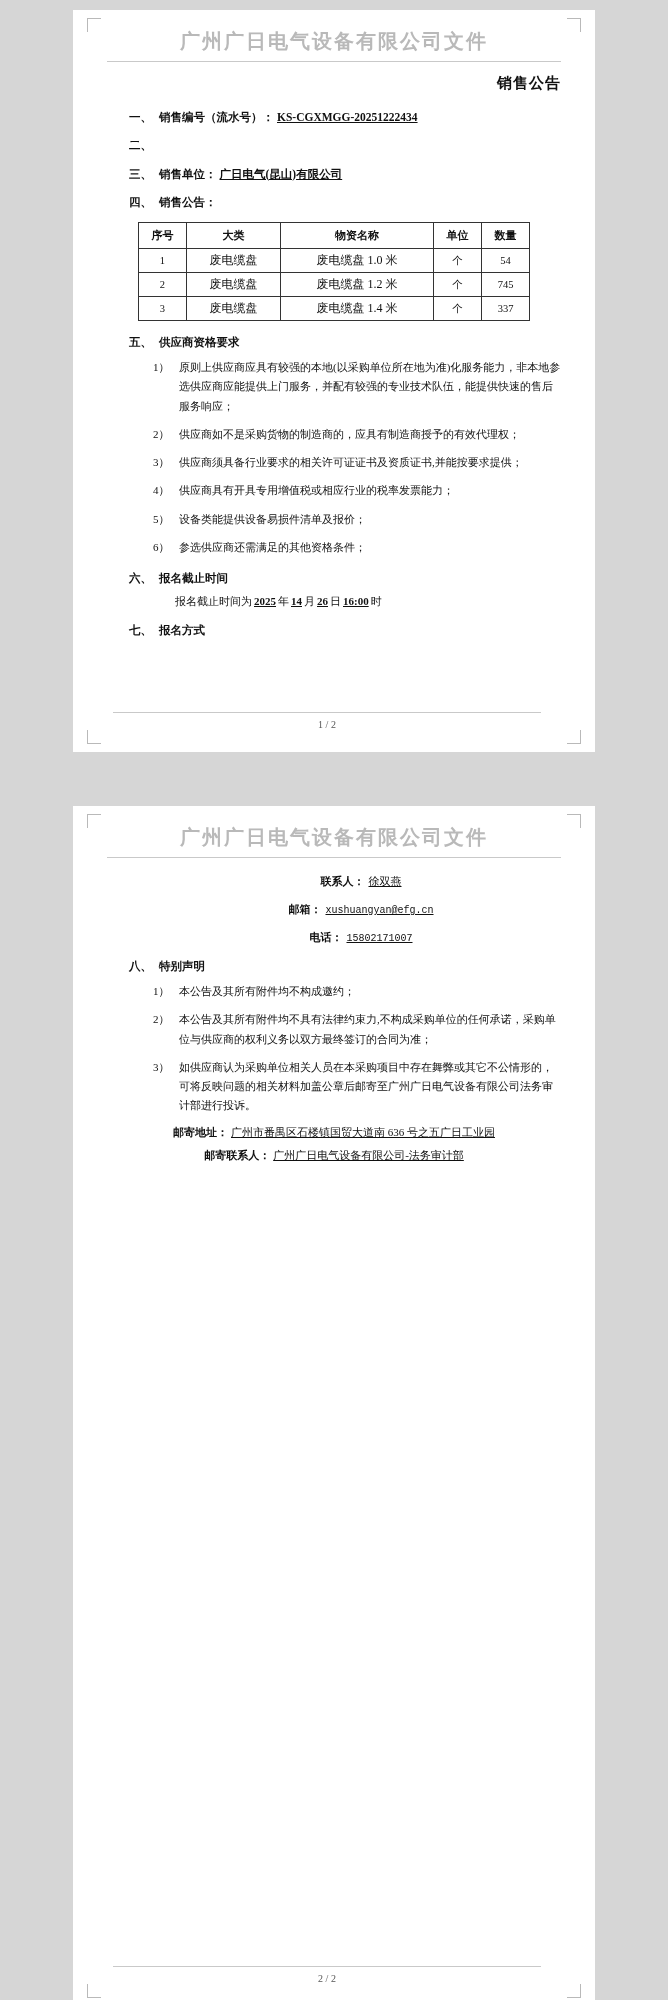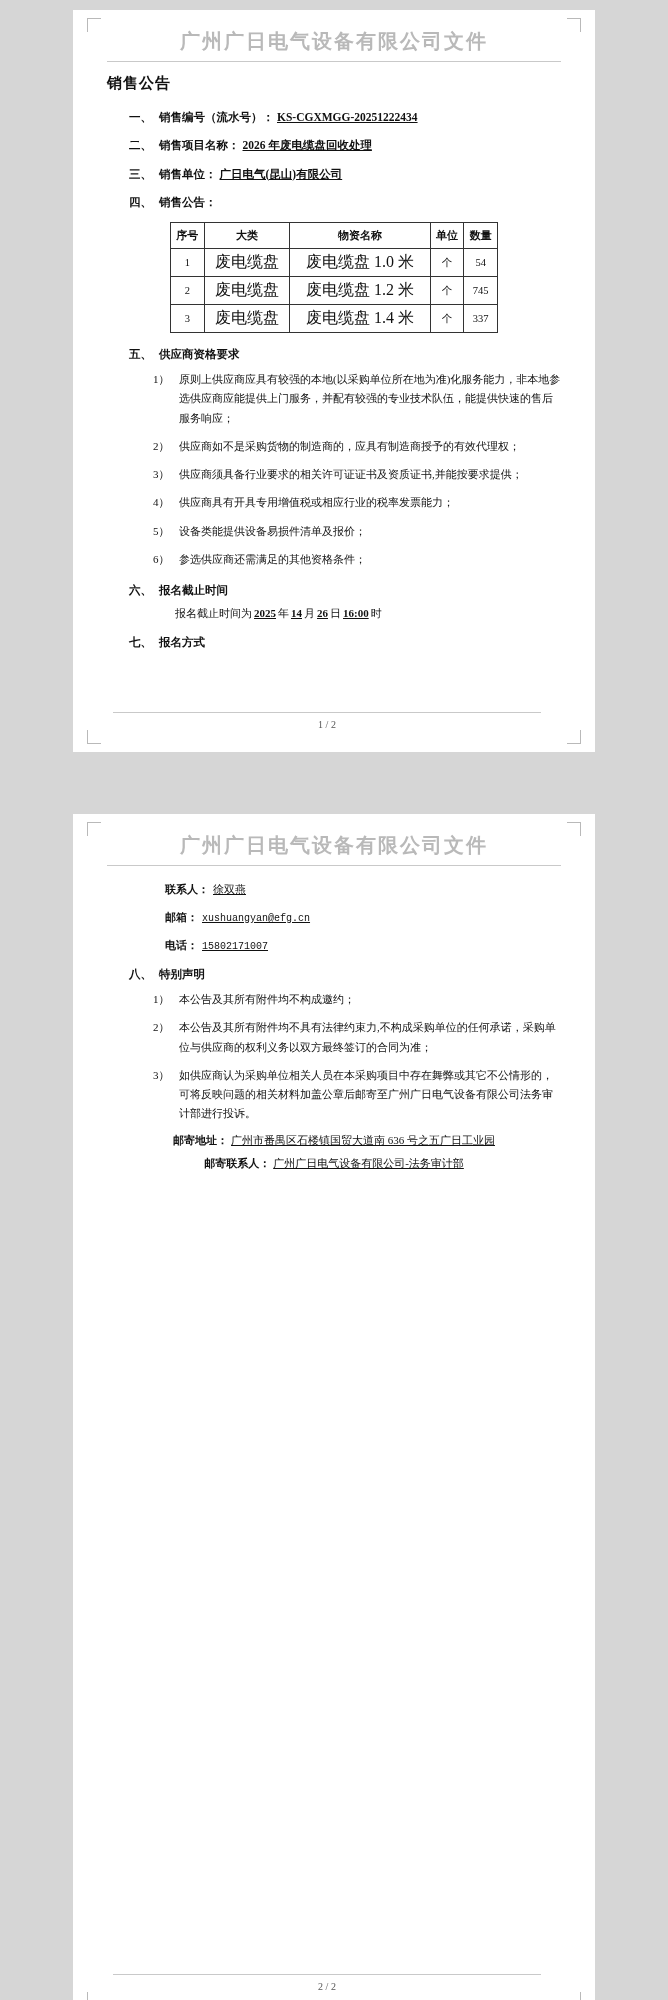--- a/index.html
+++ b/index.html
@@ -6,21 +6,21 @@
     margin: 0;
     padding: 0;
     background: #d6d6d6;
     font-family: "Liberation Serif", "DejaVu Serif", serif;
   }
   body {
     width: 668px;
   }
   .page {
     width: 522px;
-    margin: 8px auto;
+    margin: 0 auto;
     background: #ffffff;
     position: relative;
     box-sizing: border-box;
     padding: 18px 34px 10px 34px;
   }
   .page-1 { height: 742px; margin-top: 10px; }
   .page-2 { height: 1200px; margin-top: 32px; }
   .gap { height: 22px; background: #d6d6d6; }
 
   
@@ -41,21 +41,21 @@
     color: #b9b9b9;
     letter-spacing: 2px;
     padding-bottom: 6px;
     border-bottom: 1px solid #c9c9c9;
     margin-bottom: 12px;
     font-family: "Liberation Serif", "DejaVu Serif", serif;
   }
   .letterhead.p2 { margin-bottom: 16px; }
 
   .doc-title {
-    text-align: left;
+    text-align: right;
     font-size: 15px;
     font-weight: bold;
     color: #111;
     margin: 6px 0 16px 0;
     letter-spacing: 1px;
   }
 
   .clause {
     font-size: 11.5px;
     color: #111;
@@ -79,34 +79,34 @@
   .ul {
     text-decoration: underline;
     font-weight: bold;
   }
   .ul-pad { padding: 0 3px; }
 
   table.goods {
     border-collapse: collapse;
     margin: 6px auto 14px auto;
     font-size: 10.5px;
-    width: 328px;
+    width: 392px;
   }
   table.goods th, table.goods td {
     border: 1px solid #333;
     text-align: center;
     padding: 3px 2px;
     color: #111;
   }
   table.goods th {
     font-weight: bold;
     font-size: 11px;
     padding: 5px 2px;
   }
-  table.goods td.cat, table.goods td.name { font-size: 16px; }
+  table.goods td.cat, table.goods td.name { font-size: 12px; }
 
   .sec-head {
     font-size: 11.5px;
     font-weight: bold;
     color: #111;
     display: flex;
     align-items: baseline;
     margin: 14px 0 8px 0;
   }
   .sec-head .num { width: 30px; flex: 0 0 30px; padding-left: 22px; }
@@ -135,20 +135,21 @@
     color: #111;
     margin: 8px 0 0 68px;
   }
   .deadline .ul { padding: 0 2px; }
 
   .contact-line {
     font-size: 11px;
     color: #111;
     margin: 0 0 13px 58px;
     font-weight: bold;
+    text-align: center;
   }
   .contact-line .val {
     text-decoration: underline;
     font-weight: normal;
     padding: 0 4px;
   }
   .contact-line .val.mono {
     font-family: "Liberation Mono", "DejaVu Sans Mono", monospace;
     font-size: 10px;
   }
@@ -193,23 +194,20 @@
 
   <div class="clause">
     <span class="num">一、</span>
     <span class="body">
       <span>销售编号（流水号）：</span><span class="ul ul-pad">KS-CGXMGG-20251222434</span>
     </span>
   </div>
 
   <div class="clause">
     <span class="num">二、</span>
-    <span class="body">
-      <span>销售项目名称：</span><span class="ul ul-pad">2026 年废电缆盘回收处理</span>
-    </span>
   </div>
 
   <div class="clause">
     <span class="num">三、</span>
     <span class="body">
       <span>销售单位：</span><span class="ul ul-pad">广日电气(昆山)有限公司</span>
     </span>
   </div>
 
   <div class="clause">

